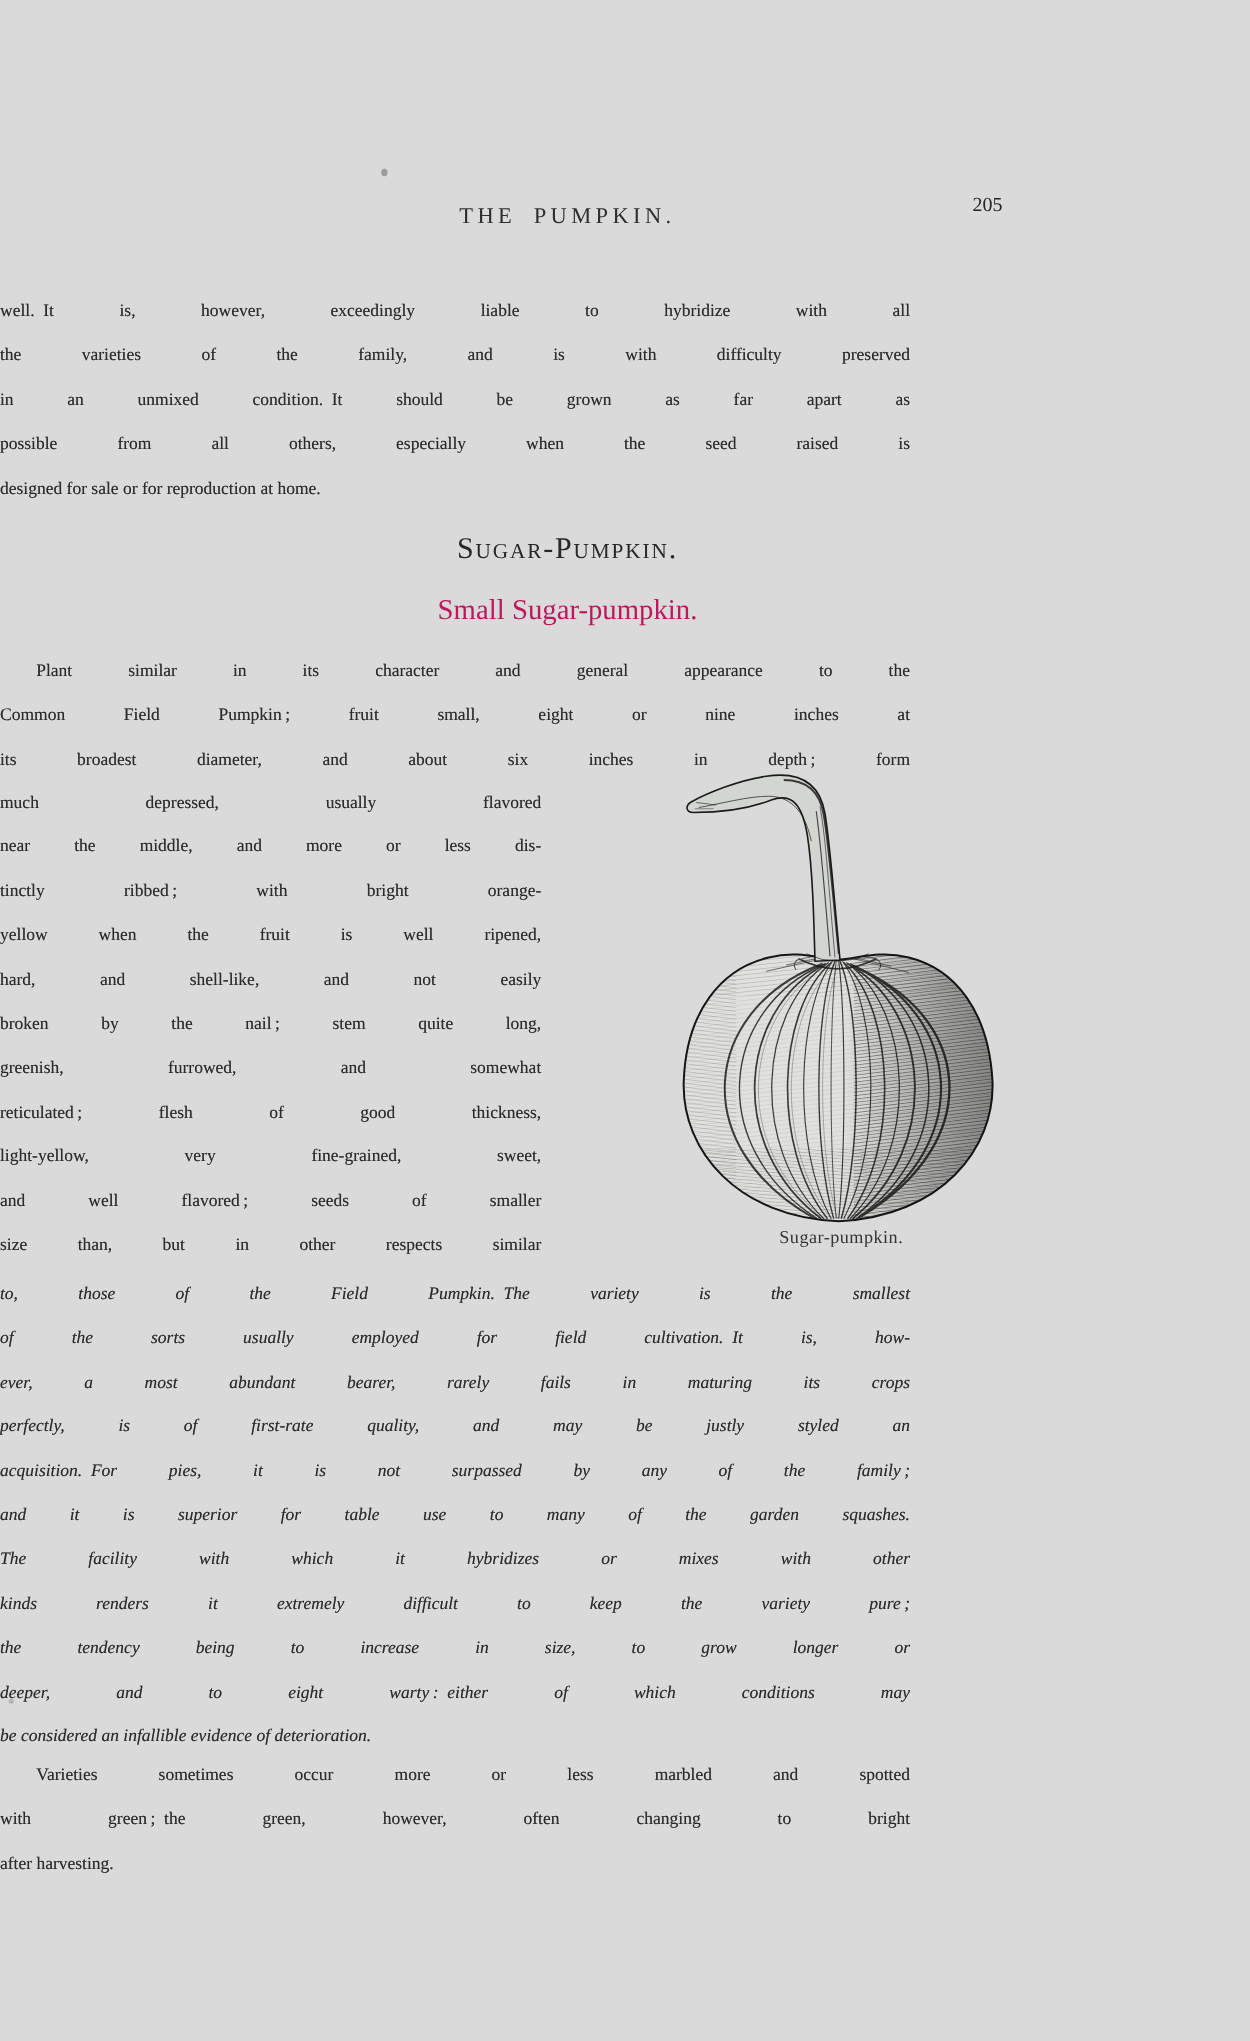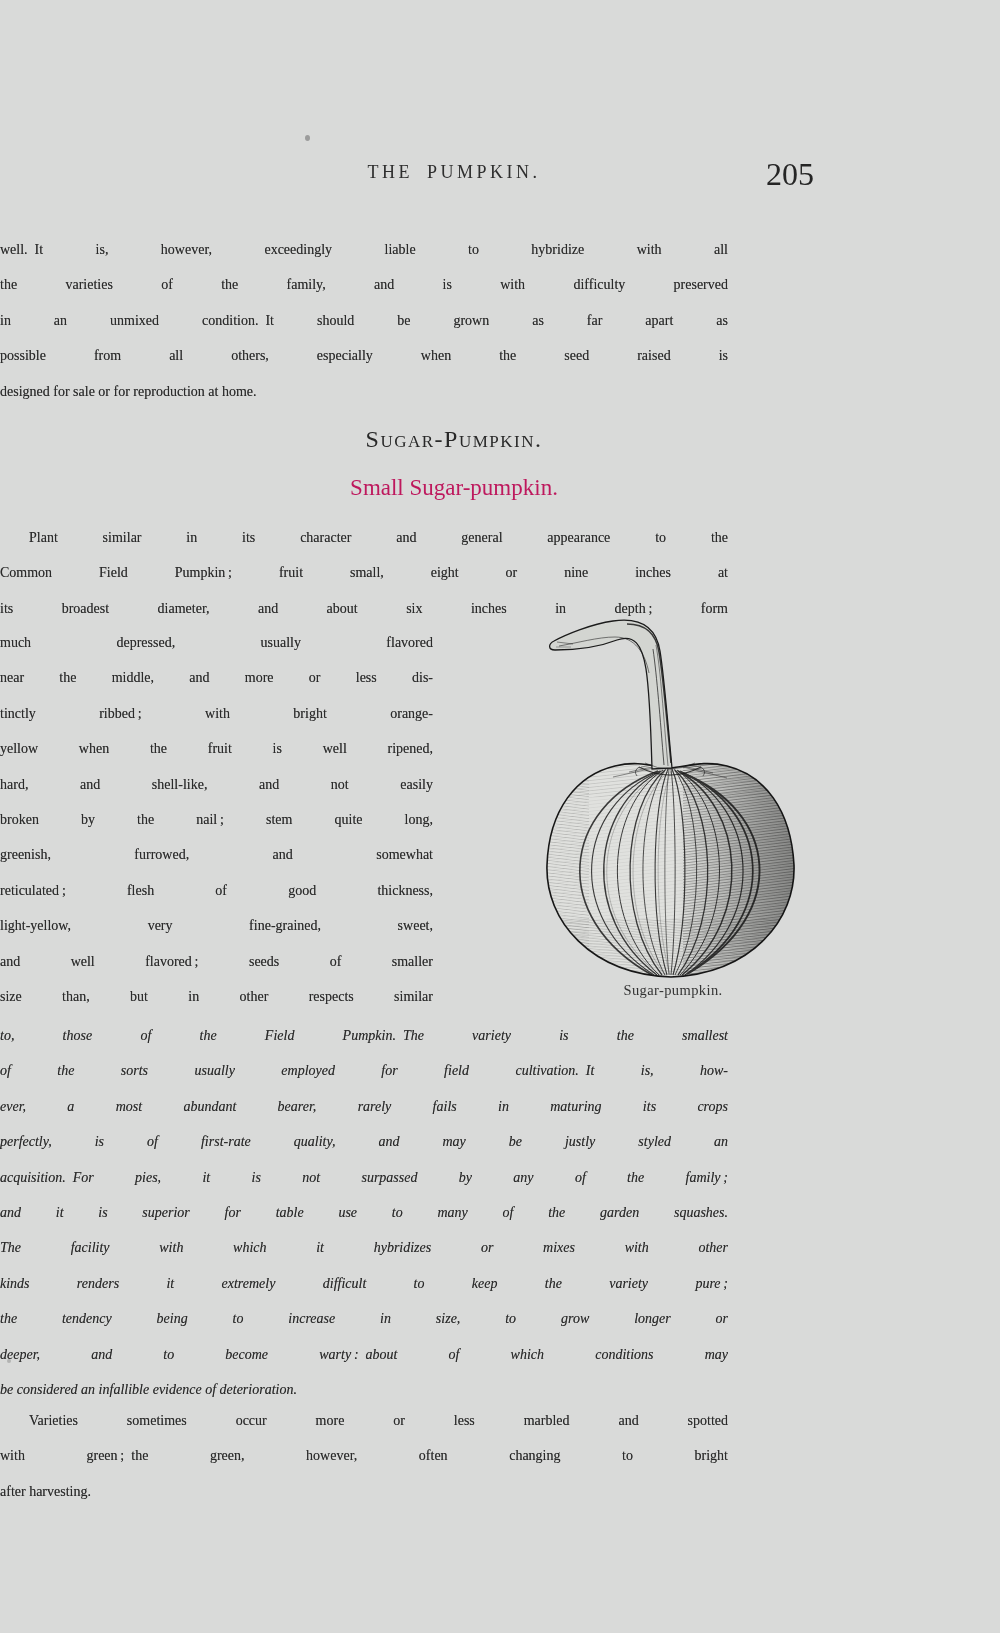--- a/index.html
+++ b/index.html
@@ -18,22 +18,22 @@
   .column{position:absolute;left:90px;width:728px;}
   
   .running-head{top:156px;height:30px;}
   .running-title{
     position:absolute;left:0;right:0;top:6px;
     text-align:center;
     font-size:18px;letter-spacing:3.5px;word-spacing:6px;
     color:#2e2e2e;
   }
   .page-number{
-    position:absolute;right:4px;top:0;
-    font-size:32px;color:#252525;
+    position:absolute;right:16px;top:0;
+    font-size:16px;color:#252525;
   }
   
   .textblock{position:absolute;left:0;width:728px;}
   .line{
     height:35.4px;line-height:35.4px;
     font-size:14px;
     text-align:justify;text-align-last:justify;
     color:var(--ink);
     text-shadow:0 0 .4px rgba(43,43,43,.55);
   }
@@ -208,21 +208,21 @@
   <div class="column textblock" style="top:1018px;font-style:italic;">
       <div class="line">to, those of the Field Pumpkin. The variety is the smallest</div>
       <div class="line">of the sorts usually employed for field cultivation. It is, how-</div>
       <div class="line">ever, a most abundant bearer, rarely fails in maturing its crops</div>
       <div class="line">perfectly, is of first-rate quality, and may be justly styled an</div>
       <div class="line">acquisition. For pies, it is not surpassed by any of the family ;</div>
       <div class="line">and it is superior for table use to many of the garden squashes.</div>
       <div class="line">The facility with which it hybridizes or mixes with other</div>
       <div class="line">kinds renders it extremely difficult to keep the variety pure ;</div>
       <div class="line">the tendency being to increase in size, to grow longer or</div>
-      <div class="line">deeper, and to become warty : about of which conditions may</div>
+      <div class="line">deeper, and to eight warty : either of which conditions may</div>
       <div class="line no-just">be considered an infallible evidence of deterioration.</div>
     </div>
 
   <div class="column textblock" style="top:1403px;">
       <div class="line indent">Varieties sometimes occur more or less marbled and spotted</div>
       <div class="line">with green ; the green, however, often changing to bright</div>
       <div class="line no-just">after harvesting.</div>
     </div>
 
   <div class="scan-mark mark-a"></div>

